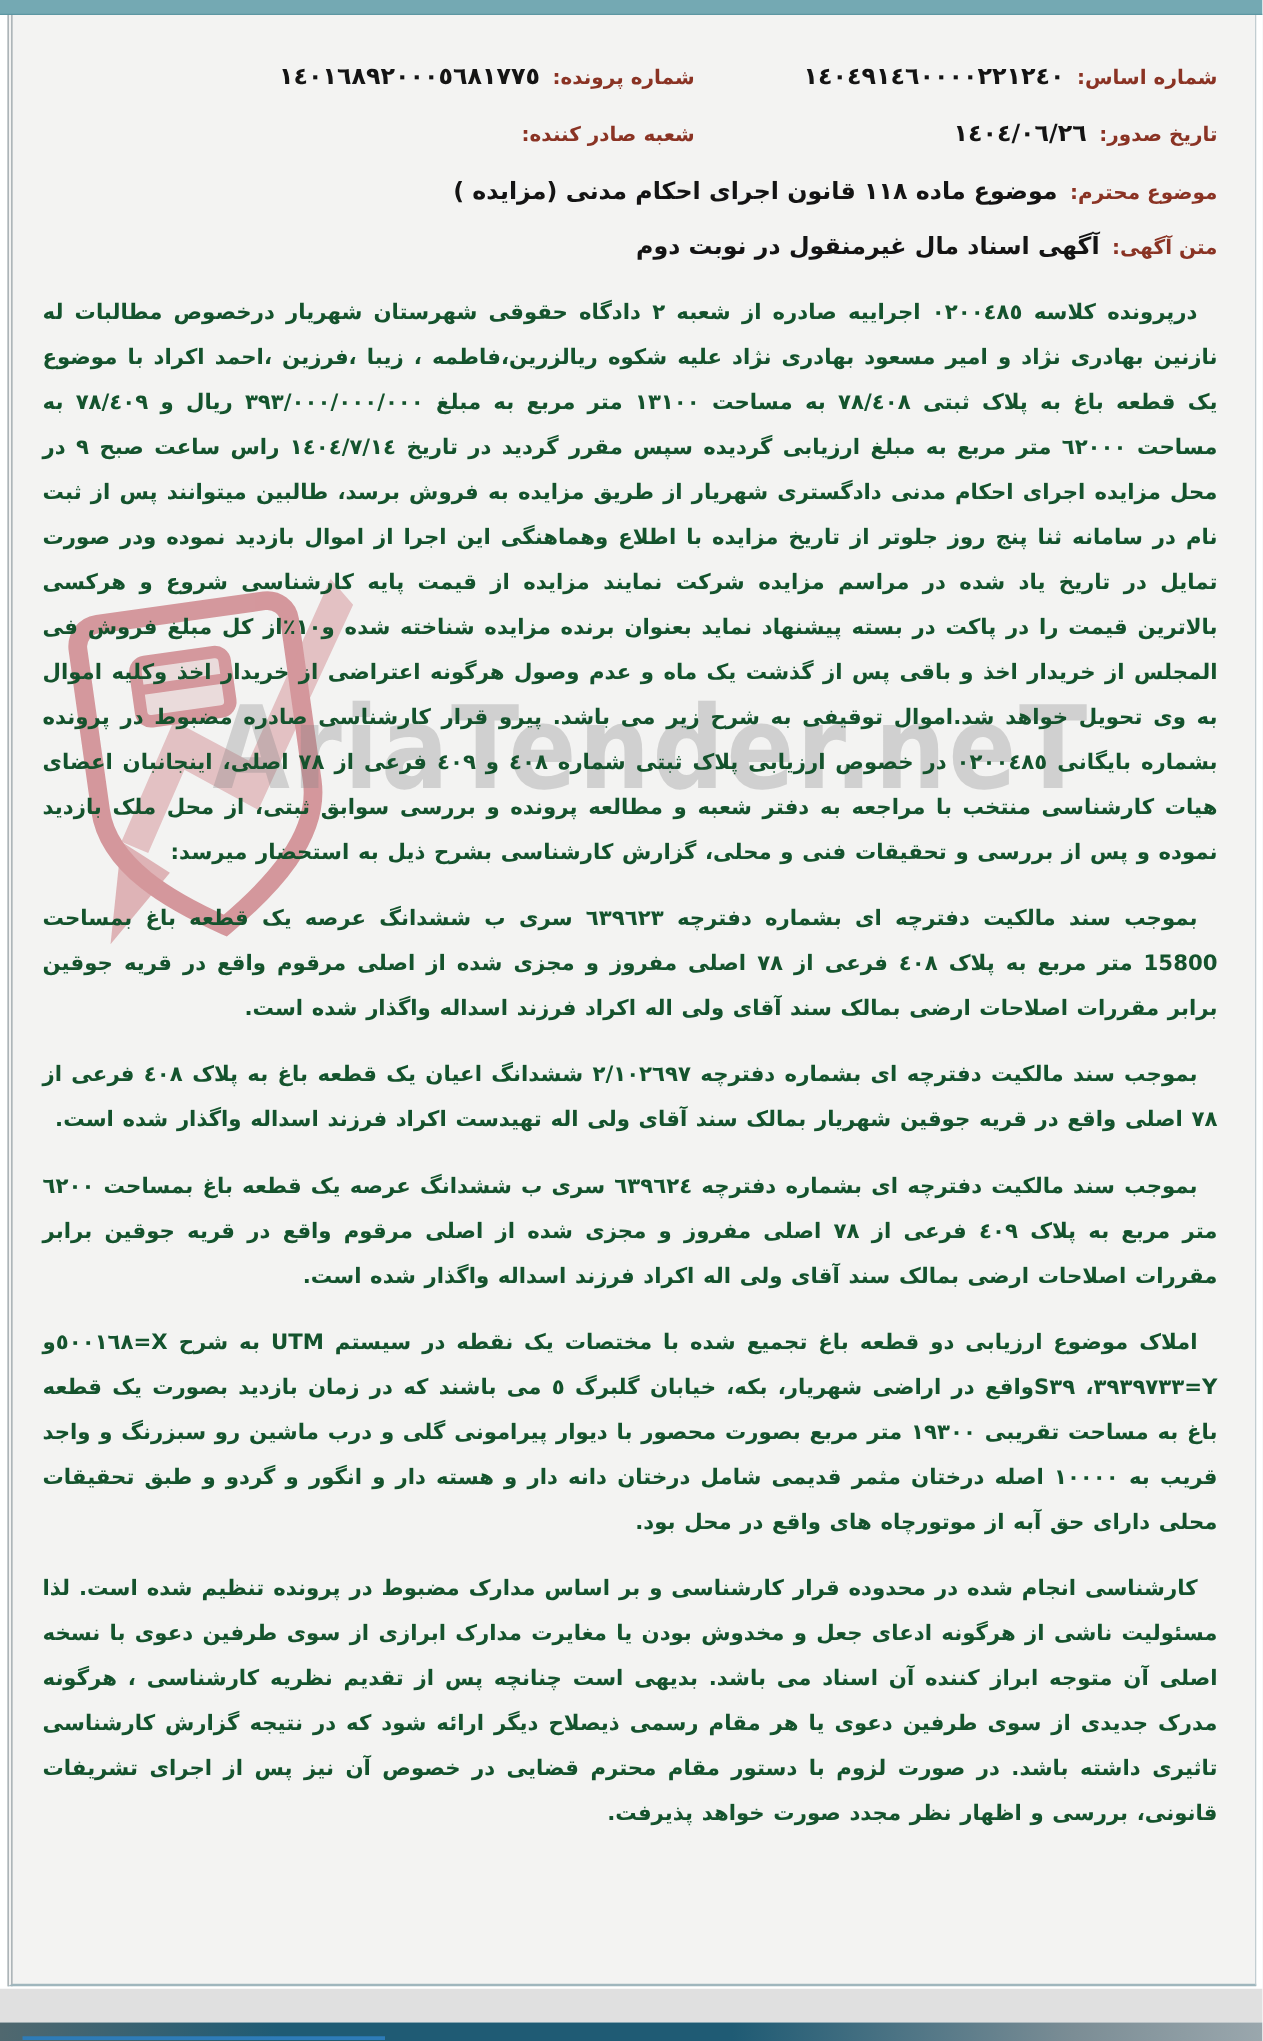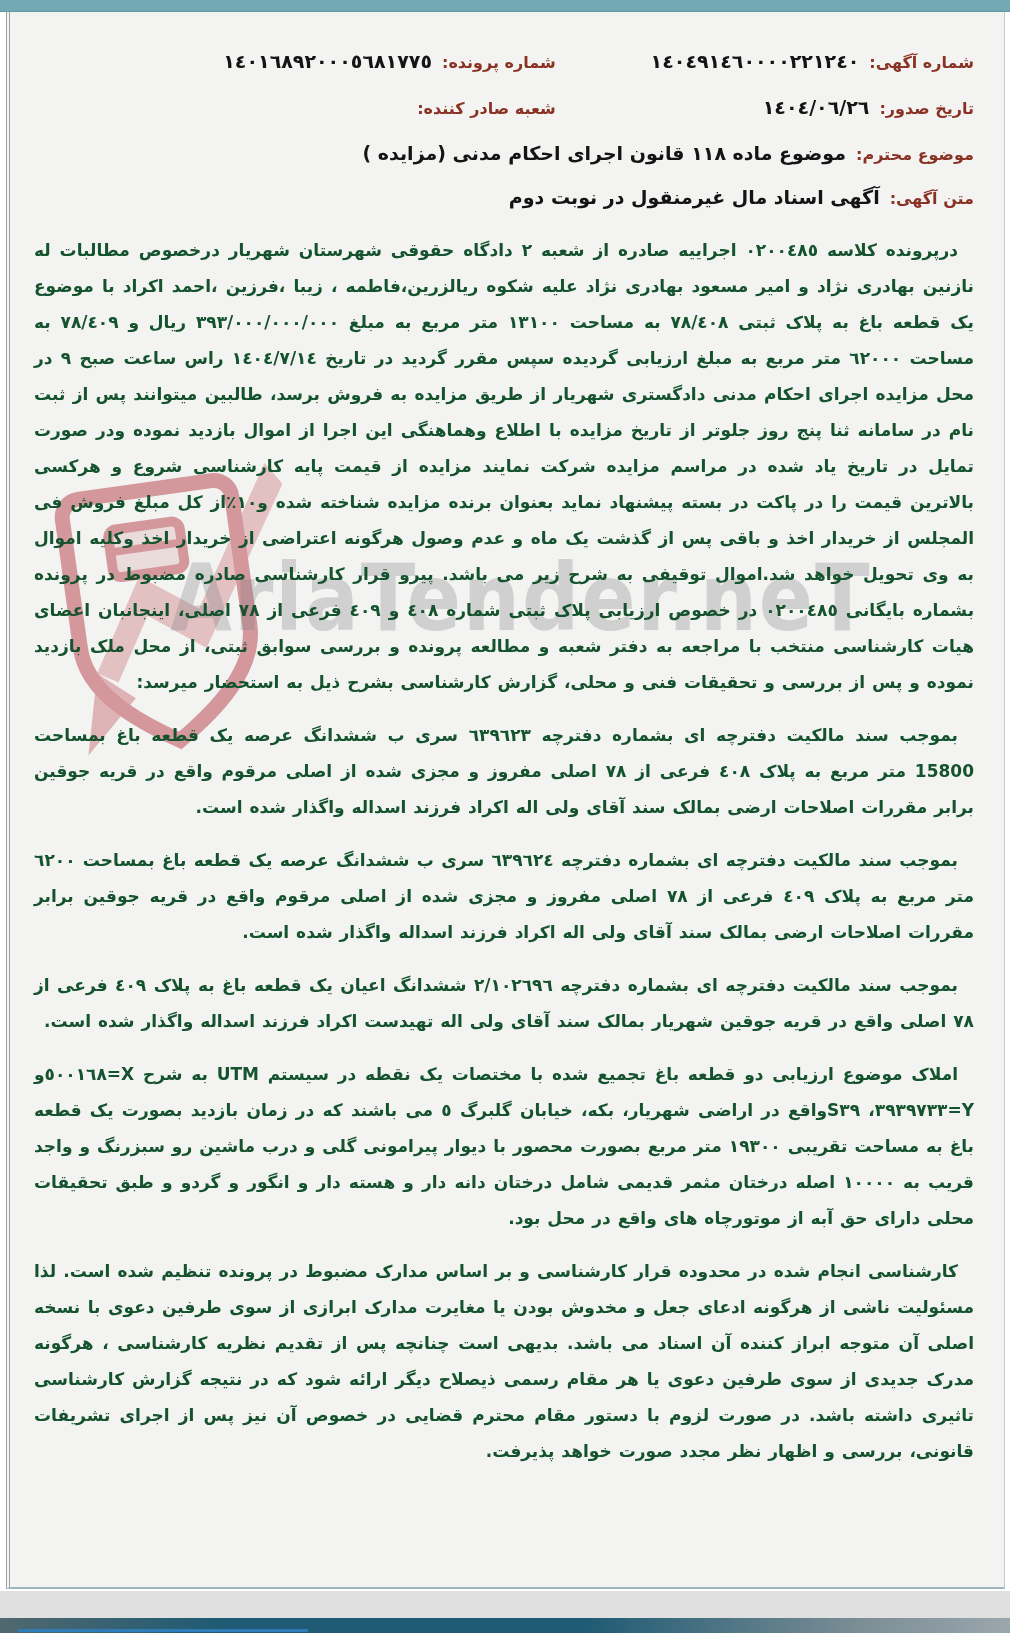--- a/index.html
+++ b/index.html
@@ -95,21 +95,21 @@
       </g>
       <path d="M235 25 L150 160 L95 120 L40 210 L60 222 L98 160 L152 200 L250 48 Z" fill="rgba(176,42,53,0.55)"></path>
       <path d="M40 210 L20 290 L75 240 Z" fill="rgba(176,42,53,0.7)"></path>
     </svg>
   </div>
 
   <div class="wm-text">AriaTender.neT</div>
 
   <div class="hdr-row">
     <div class="hdr-cell first">
-      <span class="hdr-label">شماره آگهی:</span>
+      <span class="hdr-label">شماره اساس:</span>
       <span class="hdr-value">١٤٠٤٩١٤٦٠٠٠٠٢٢١٢٤٠</span>
     </div>
     <div class="hdr-cell">
       <span class="hdr-label">شماره پرونده:</span>
       <span class="hdr-value">١٤٠١٦٨٩٢٠٠٠٥٦٨١٧٧٥</span>
     </div>
   </div>
 
   <div class="hdr-row">
     <div class="hdr-cell first">
@@ -131,22 +131,22 @@
   <div class="hdr-row body-start">
     <div class="hdr-cell">
       <span class="hdr-label">متن آگهی:</span>
       <span class="hdr-value">آگهی اسناد مال غیرمنقول در نوبت دوم</span>
     </div>
   </div>
 
   <div class="doc-body">
     <p>درپرونده کلاسه ٠٢٠٠٤٨٥ اجراییه صادره از شعبه ٢ دادگاه حقوقی شهرستان شهریار درخصوص مطالبات له نازنین بهادری نژاد و امیر مسعود بهادری نژاد علیه شکوه ریالزرین،فاطمه ، زیبا ،فرزین ،احمد اکراد با موضوع یک قطعه باغ به پلاک ثبتی ٧٨/٤٠٨ به مساحت ١٣١٠٠ متر مربع به مبلغ ٣٩٣/٠٠٠/٠٠٠/٠٠٠ ریال و ٧٨/٤٠٩ به مساحت ٦٢٠٠٠ متر مربع به مبلغ ارزیابی گردیده سپس مقرر گردید در تاریخ ١٤٠٤/٧/١٤ راس ساعت صبح ٩ در محل مزایده اجرای احکام مدنی دادگستری شهریار از طریق مزایده به فروش برسد، طالبین میتوانند پس از ثبت نام در سامانه ثنا پنج روز جلوتر از تاریخ مزایده با اطلاع وهماهنگی این اجرا از اموال بازدید نموده ودر صورت تمایل در تاریخ یاد شده در مراسم مزایده شرکت نمایند مزایده از قیمت پایه کارشناسی شروع و هرکسی بالاترین قیمت را در پاکت در بسته پیشنهاد نماید بعنوان برنده مزایده شناخته شده و١٠٪از کل مبلغ فروش فی المجلس از خریدار اخذ و باقی پس از گذشت یک ماه و عدم وصول هرگونه اعتراضی از خریدار اخذ وکلیه اموال به وی تحویل خواهد شد.اموال توقیفی به شرح زیر می باشد. پیرو قرار کارشناسی صادره مضبوط در پرونده بشماره بایگانی ٠٢٠٠٤٨٥ در خصوص ارزیابی پلاک ثبتی شماره ٤٠٨ و ٤٠٩ فرعی از ٧٨ اصلی، اینجانبان اعضای هیات کارشناسی منتخب با مراجعه به دفتر شعبه و مطالعه پرونده و بررسی سوابق ثبتی، از محل ملک بازدید نموده و پس از بررسی و تحقیقات فنی و محلی، گزارش کارشناسی بشرح ذیل به استحضار میرسد:</p>
     <p>بموجب سند مالکیت دفترچه ای بشماره دفترچه ٦٣٩٦٢٣ سری ب ششدانگ عرصه یک قطعه باغ بمساحت 15800 متر مربع به پلاک ٤٠٨ فرعی از ٧٨ اصلی مفروز و مجزی شده از اصلی مرقوم واقع در قریه جوقین برابر مقررات اصلاحات ارضی بمالک سند آقای ولی اله اکراد فرزند اسداله واگذار شده است.</p>
+    <p>بموجب سند مالکیت دفترچه ای بشماره دفترچه ٢/١٠٢٦٩٧ ششدانگ اعیان یک قطعه باغ به پلاک ٤٠٨ فرعی از ٧٨ اصلی واقع در قریه جوقین شهریار بمالک سند آقای ولی اله تهیدست اکراد فرزند اسداله واگذار شده است.</p>
     <p>بموجب سند مالکیت دفترچه ای بشماره دفترچه ٦٣٩٦٢٤ سری ب ششدانگ عرصه یک قطعه باغ بمساحت ٦٢٠٠ متر مربع به پلاک ٤٠٩ فرعی از ٧٨ اصلی مفروز و مجزی شده از اصلی مرقوم واقع در قریه جوقین برابر مقررات اصلاحات ارضی بمالک سند آقای ولی اله اکراد فرزند اسداله واگذار شده است.</p>
-    <p>بموجب سند مالکیت دفترچه ای بشماره دفترچه ٢/١٠٢٦٩٦ ششدانگ اعیان یک قطعه باغ به پلاک ٤٠٩ فرعی از ٧٨ اصلی واقع در قریه جوقین شهریار بمالک سند آقای ولی اله تهیدست اکراد فرزند اسداله واگذار شده است.</p>
     <p>املاک موضوع ارزیابی دو قطعه باغ تجمیع شده با مختصات یک نقطه در سیستم UTM به شرح X=٥٠٠١٦٨و Y=٣٩٣٩٧٣٣، S٣٩واقع در اراضی شهریار، بکه، خیابان گلبرگ ٥ می باشند که در زمان بازدید بصورت یک قطعه باغ به مساحت تقریبی ١٩٣٠٠ متر مربع بصورت محصور با دیوار پیرامونی گلی و درب ماشین رو سبزرنگ و واجد قریب به ١٠٠٠٠ اصله درختان مثمر قدیمی شامل درختان دانه دار و هسته دار و انگور و گردو و طبق تحقیقات محلی دارای حق آبه از موتورچاه های واقع در محل بود.</p>
     <p>کارشناسی انجام شده در محدوده قرار کارشناسی و بر اساس مدارک مضبوط در پرونده تنظیم شده است. لذا  مسئولیت ناشی از هرگونه ادعای جعل و مخدوش بودن یا مغایرت مدارک ابرازی از سوی طرفین دعوی با نسخه اصلی آن متوجه ابراز کننده آن اسناد می باشد.  بدیهی است چنانچه پس از تقدیم نظریه کارشناسی ، هرگونه مدرک جدیدی از سوی طرفین دعوی یا هر مقام رسمی ذیصلاح دیگر ارائه شود که در نتیجه گزارش کارشناسی تاثیری داشته باشد. در صورت لزوم با  دستور مقام محترم قضایی در خصوص آن نیز پس از اجرای تشریفات قانونی، بررسی و اظهار نظر مجدد صورت خواهد پذیرفت.</p>
 
   </div>
 
 </div>
 
 <div class="gray-strip"></div>
 <div class="bottombar"></div>
 

